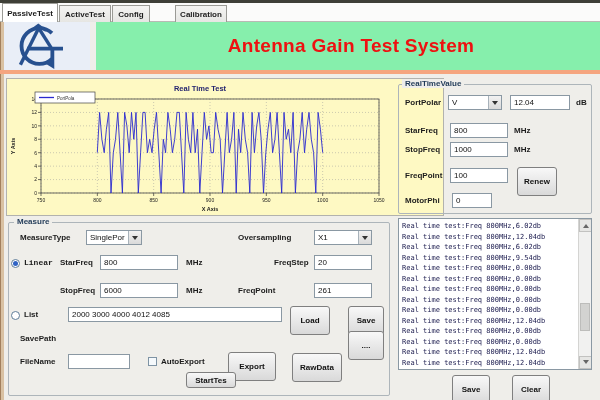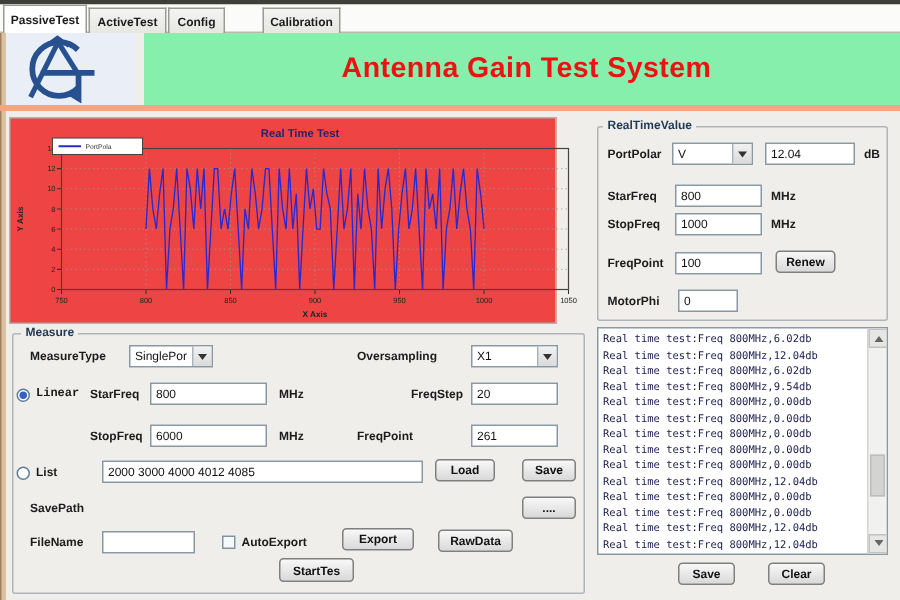--- a/index.html
+++ b/index.html
@@ -10,28 +10,28 @@
   .tabbar{position:absolute;left:0;top:3px;width:600px;height:19px;background:#fbfbfa;border-bottom:1px solid #b9b9b4;}
   .tab{position:absolute;top:2px;height:17px;display:flex;align-items:center;justify-content:center;
        font-size:8px;font-weight:700;color:#1c1c1c;background:linear-gradient(#f4f4f2,#e6e6e3);
        border:1px solid #9a9a95;border-bottom:none;padding:0 6px;}
   .tab.active{top:0;height:19px;background:#ffffff;z-index:2;}
   .logo-box{position:absolute;left:4px;top:22px;width:86px;height:48px;background:#e9eef7;display:flex;align-items:center;justify-content:flex-start;padding-left:4px;}
   .banner{position:absolute;left:96px;top:22px;width:510px;height:48px;background:#86efac;display:flex;align-items:center;justify-content:center;}
   .banner-title{font-size:19px;font-weight:700;color:#ee1111;letter-spacing:.3px;}
   .accent-line{position:absolute;left:0px;top:70px;width:600px;height:4px;background:#f5a57f;}
   .left-frame{position:absolute;left:0;top:22px;width:4px;height:378px;background:#d9c1a2;border-left:1px solid #a3805d;}
-  .chart-panel{position:absolute;left:6px;top:78px;width:365px;height:138px;background:#ef4444;border:1px solid #b2b2ae;}
+  .chart-panel{position:absolute;left:6px;top:78px;width:438px;height:138px;background:#fef9c3;border:1px solid #b2b2ae;}
   .group{position:absolute;border:1px solid #adb5ba;border-radius:2px;}
   .group-label{position:absolute;font-size:8px;font-weight:600;color:#1f3957;background:#efeeea;padding:0 3px;white-space:nowrap;}
   .f{position:absolute;font-size:8px;font-weight:600;color:#1c1c1c;white-space:nowrap;}
   .in{position:absolute;background:#fff;border:1px solid #8a98a3;font-size:8px;color:#111;
       display:flex;align-items:center;padding:0 3px;height:15px;overflow:hidden;white-space:nowrap;}
   .btn{position:absolute;background:linear-gradient(#f8f8f8,#d9d9d9);border:1px solid #7f7f7f;border-radius:3px;
-       font-size:8px;font-weight:600;color:#111;display:flex;align-items:center;justify-content:center;height:15px;cursor:default;}
+       font-size:8px;font-weight:600;color:#111;display:flex;align-items:center;justify-content:center;height:29px;cursor:default;}
   .sel{position:absolute;background:#fff;border:1px solid #8a98a3;height:15px;font-size:8px;color:#111;
        display:flex;align-items:center;padding:0 14px 0 3px;overflow:hidden;}
   .sel-arrow{position:absolute;right:0;top:0;bottom:0;width:13px;background:linear-gradient(#f2f2f2,#dadada);
        border-left:1px solid #a8b2ba;display:flex;align-items:center;justify-content:center;}
   .sel-arrow::after{content:"";width:0;height:0;border:3px solid transparent;border-top:4px solid #333;margin-top:4px;}
   .radio{position:absolute;width:9px;height:9px;border-radius:50%;border:1px solid #5f7d99;background:#fff;}
   .radio.checked::after{content:"";display:block;width:5px;height:5px;margin:1px;border-radius:50%;background:#2f62c4;}
   .chk{position:absolute;width:9px;height:9px;border:1px solid #7e93a4;background:#f5f9fc;}
   .log-box{position:absolute;left:398px;top:218px;width:194px;height:152px;background:#fff;border:1px solid #8a98a3;overflow:hidden;}
   .log-lines{position:absolute;left:3px;top:2px;right:16px;bottom:2px;overflow:hidden;}

